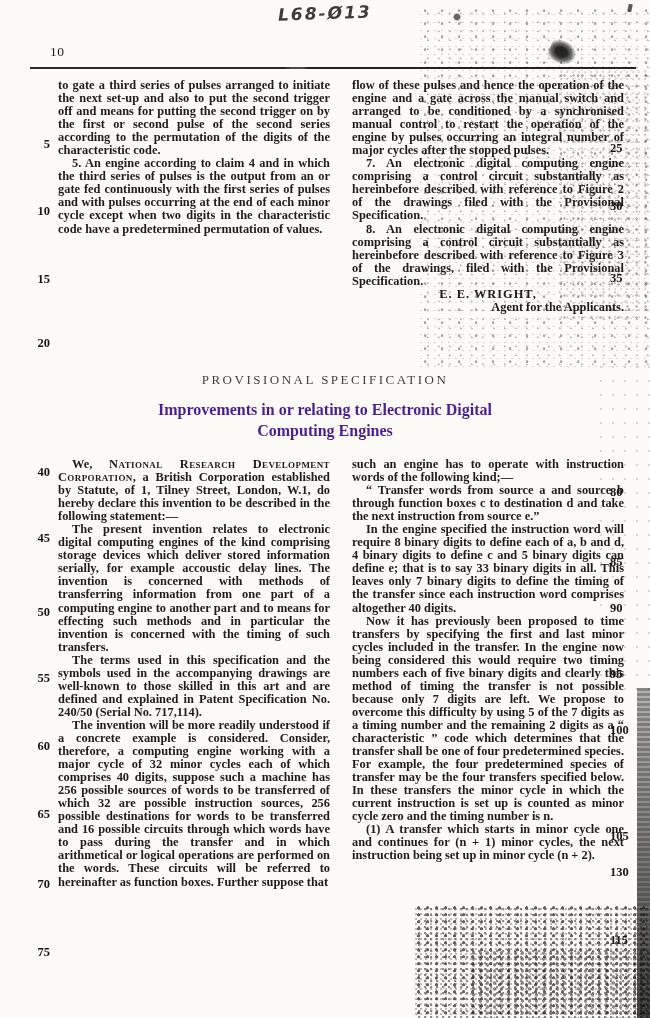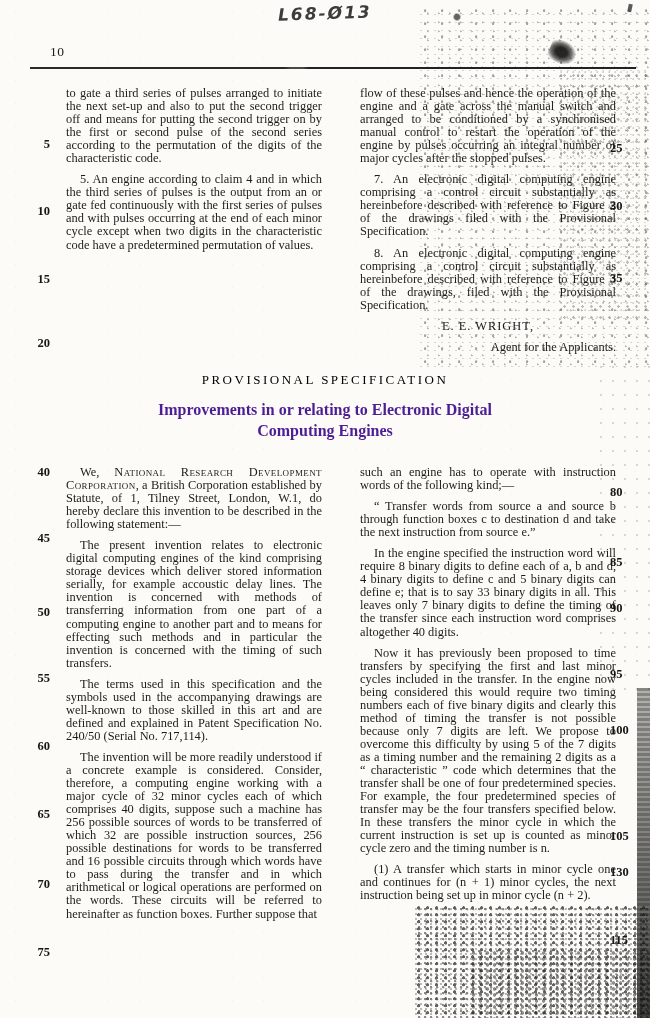--- a/index.html
+++ b/index.html
@@ -16,32 +16,32 @@
     font-size:17px; color:#3c3c3c; letter-spacing:2px;
     transform:rotate(-2deg);
   }
   .pageno { position:absolute; left:50px; top:44px; font-size:13.5px; letter-spacing:.5px; }
   .patno  { position:absolute; left:0; right:30px; top:44px; text-align:center; font-size:13.5px; letter-spacing:.5px; }
   .hrule  { position:absolute; left:30px; top:67px; width:606px; height:2px;
             background:linear-gradient(to right,#2a2a28 0 42%, #4a4a46 43% 45%, #222 46% 100%); }
   
   .col { position:absolute; width:272px; font-size:12.4px; line-height:13.05px;
          text-align:justify; }
-  .col p { margin:8px; }
+  .col p { margin:0;font-weight:bold; }
   .col p.ind { text-indent:14px; }
   #claims-left  { left:58px;  top:79px;  height:280px; }
   #claims-right { left:352px; top:79px;  height:300px; }
   #body-left    { left:58px;  top:458px; height:552px; }
   #body-right   { left:352px; top:458px; height:552px; }
   .sc { font-variant:small-caps; letter-spacing:.4px; }
   .sig-name { text-align:center; text-indent:0; letter-spacing:1px; margin-top:1px; }
   .sig-role { text-align:right; text-indent:0; }
   
   .kicker { position:absolute; left:0; right:0; top:372px; text-align:center;
-            font-size:13px; letter-spacing:2.5px; color:#000000; }
+            font-size:13px; letter-spacing:2.5px; color:#404040; }
   .title  { position:absolute; left:0; right:0; top:399px; text-align:center;
             font-weight:bold; font-size:16px; line-height:21px; color:#4c1d95; }
   
   .ln { position:absolute; font-weight:bold; font-size:12.5px; color:#161614; }
   .ln.l { left:24px; width:26px; text-align:right; }
   .ln.r { left:610px; width:34px; text-align:left; }
   
   .speck { position:absolute; pointer-events:none; }
   #noise-all { left:0; top:0; right:0; bottom:0;
     background-image: radial-gradient(circle, rgba(30,30,30,.55) .5px, transparent .9px);

